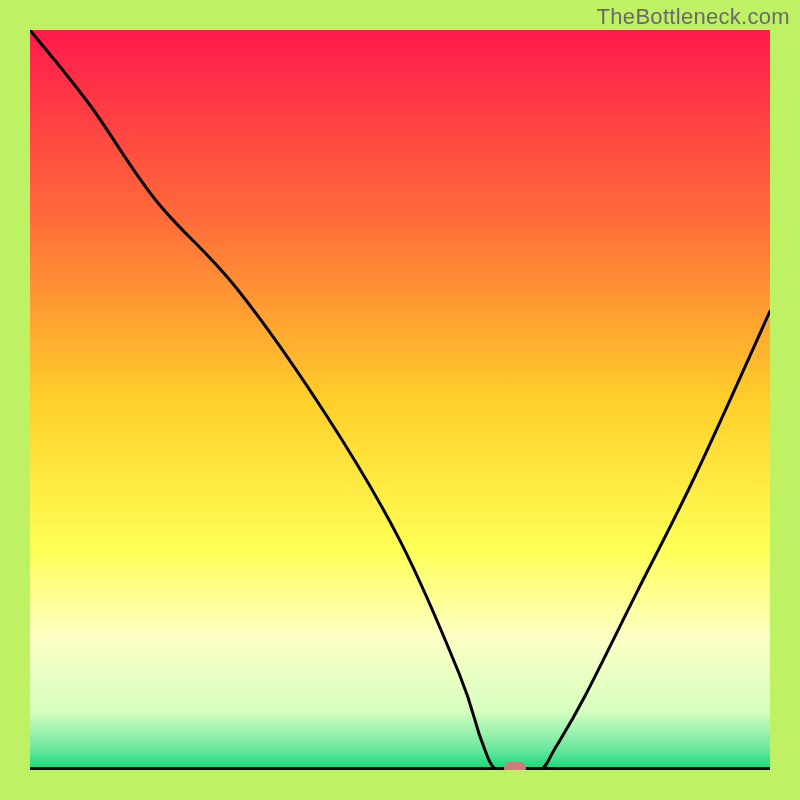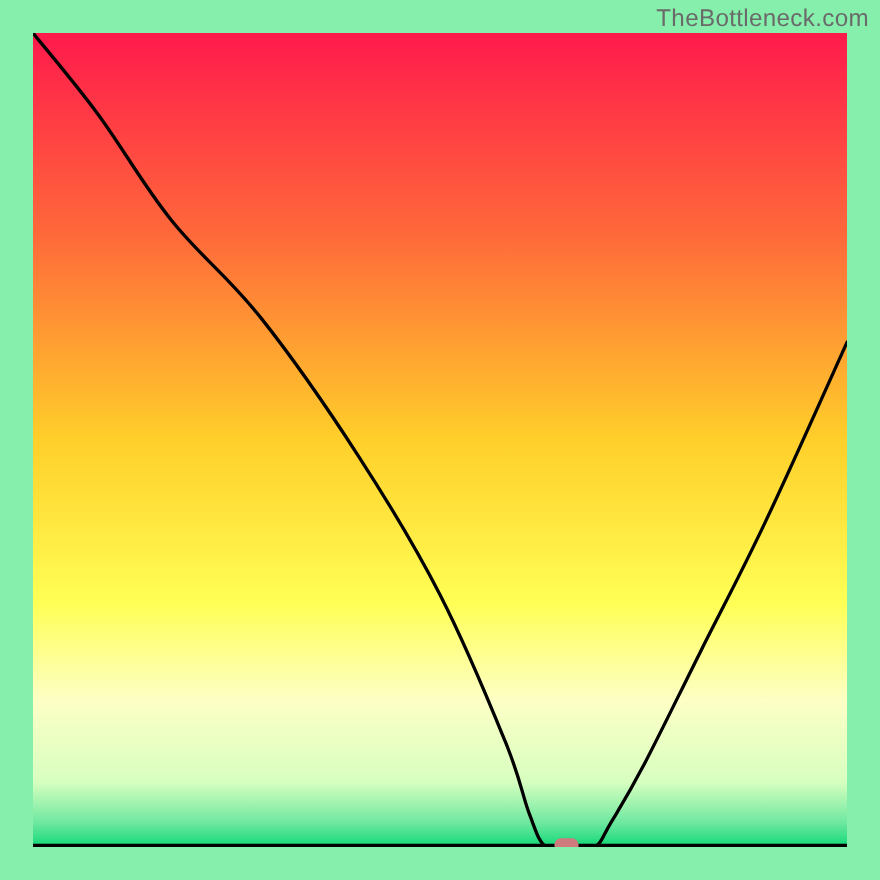--- a/index.html
+++ b/index.html
@@ -8,21 +8,21 @@
     width: 800px;
     height: 800px;
     background: #000;
     font-family: Arial, Helvetica, sans-serif;
     overflow: hidden;
   }
   .frame {
     position: relative;
     width: 800px;
     height: 800px;
-    background: #86efac;
+    background: #bef264;
   }
   .watermark {
     position: absolute;
     top: 4px;
     right: 10px;
     color: #6a6a6a;
     font-size: 22px;
     font-weight: 500;
     letter-spacing: 0.3px;
     z-index: 50;

